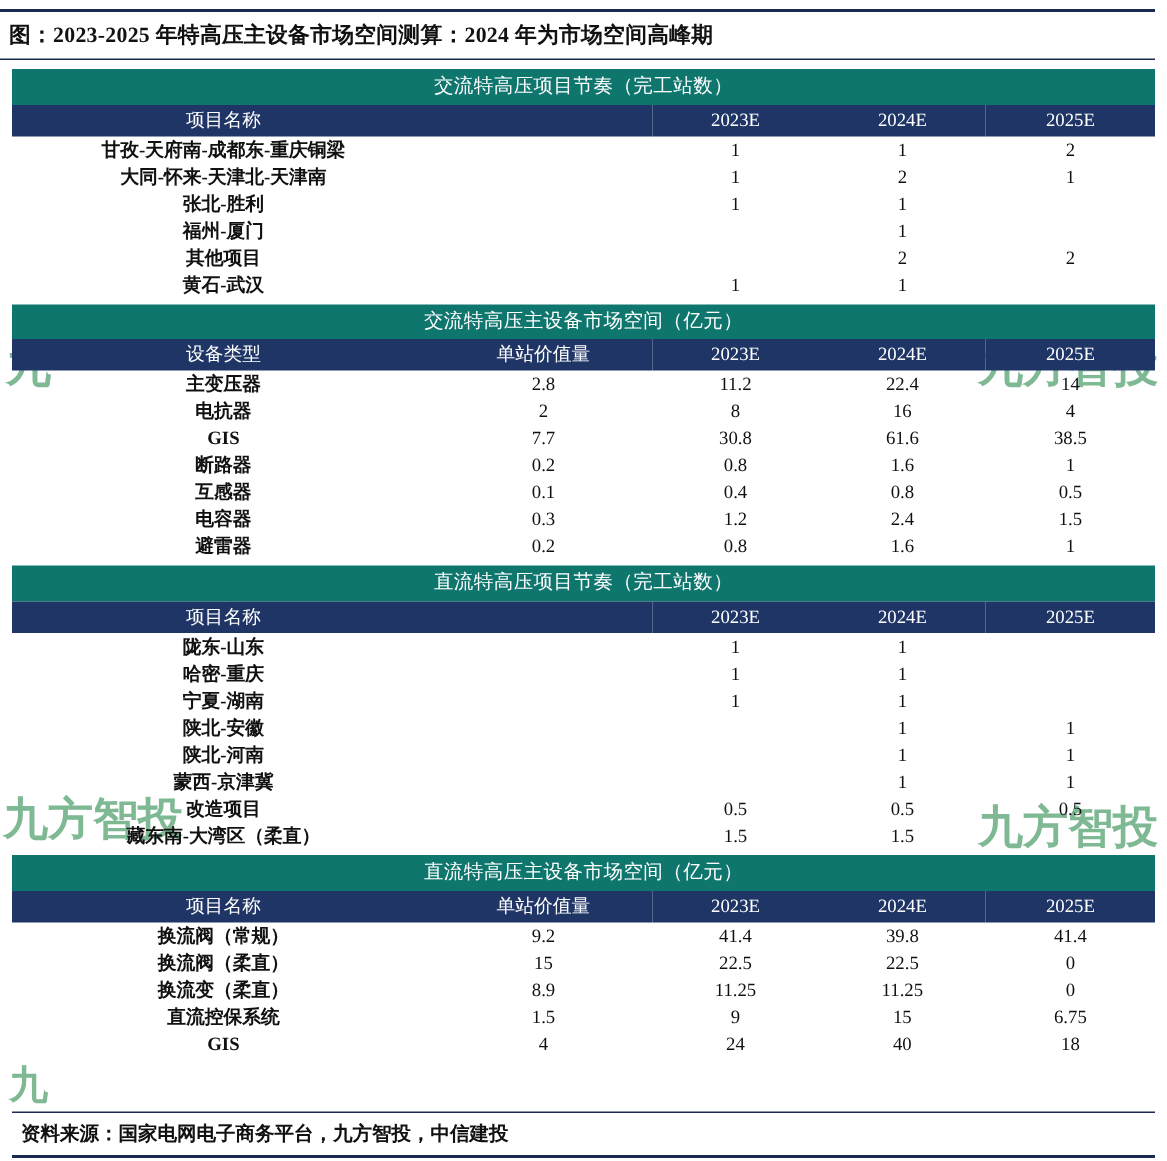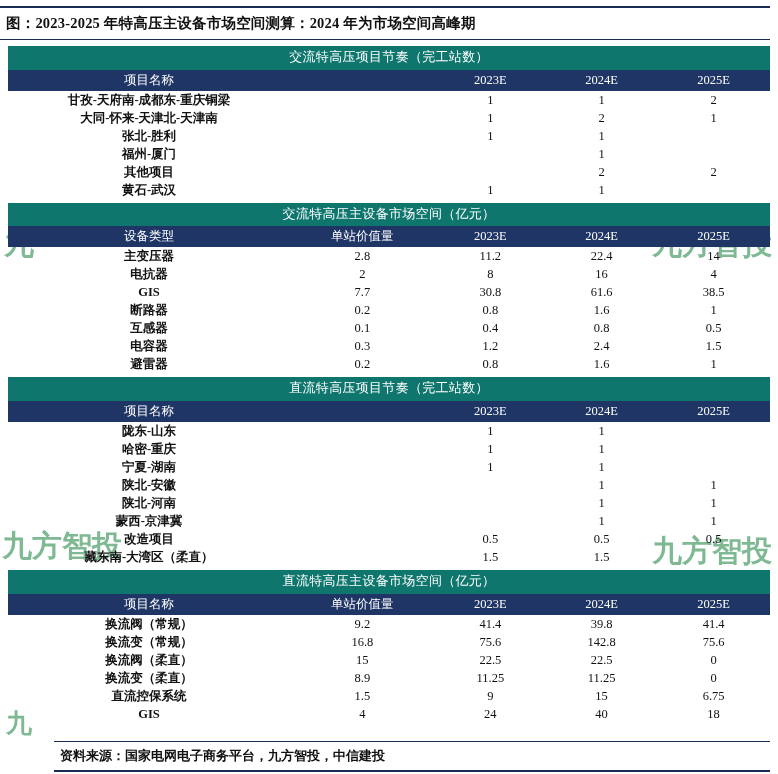--- a/index.html
+++ b/index.html
@@ -90,21 +90,20 @@
   .source-bar{
     position:absolute;
     left:8px;right:8px;bottom:8px;
     border-top:1px solid #1b2a52;
     border-bottom:2px solid #1b2a52;
     padding:5px 4px 5px 6px;
     font-size:13px;
     font-weight:bold;
     white-space:nowrap;
     background:#fff;
-    margin-left:46px;
   }
 </style>
 </head>
 <body>
 
 <div class="page">
 
   <div class="title-bar">图：2023-2025 年特高压主设备市场空间测算：2024 年为市场空间高峰期</div>
 
   <div class="wm" style="left:4px;top:218px;">九</div>
@@ -354,27 +353,20 @@
           <td>2025E</td>
         </tr>
         <tr>
             <td class="name">换流阀（常规）</td>
             <td>9.2</td>
             <td>41.4</td>
             <td>39.8</td>
             <td>41.4</td>
           </tr>
         <tr>
-            <td class="name">换流变（常规）</td>
-            <td>16.8</td>
-            <td>75.6</td>
-            <td>142.8</td>
-            <td>75.6</td>
-          </tr>
-        <tr>
             <td class="name">换流阀（柔直）</td>
             <td>15</td>
             <td>22.5</td>
             <td>22.5</td>
             <td>0</td>
           </tr>
         <tr>
             <td class="name">换流变（柔直）</td>
             <td>8.9</td>
             <td>11.25</td>

